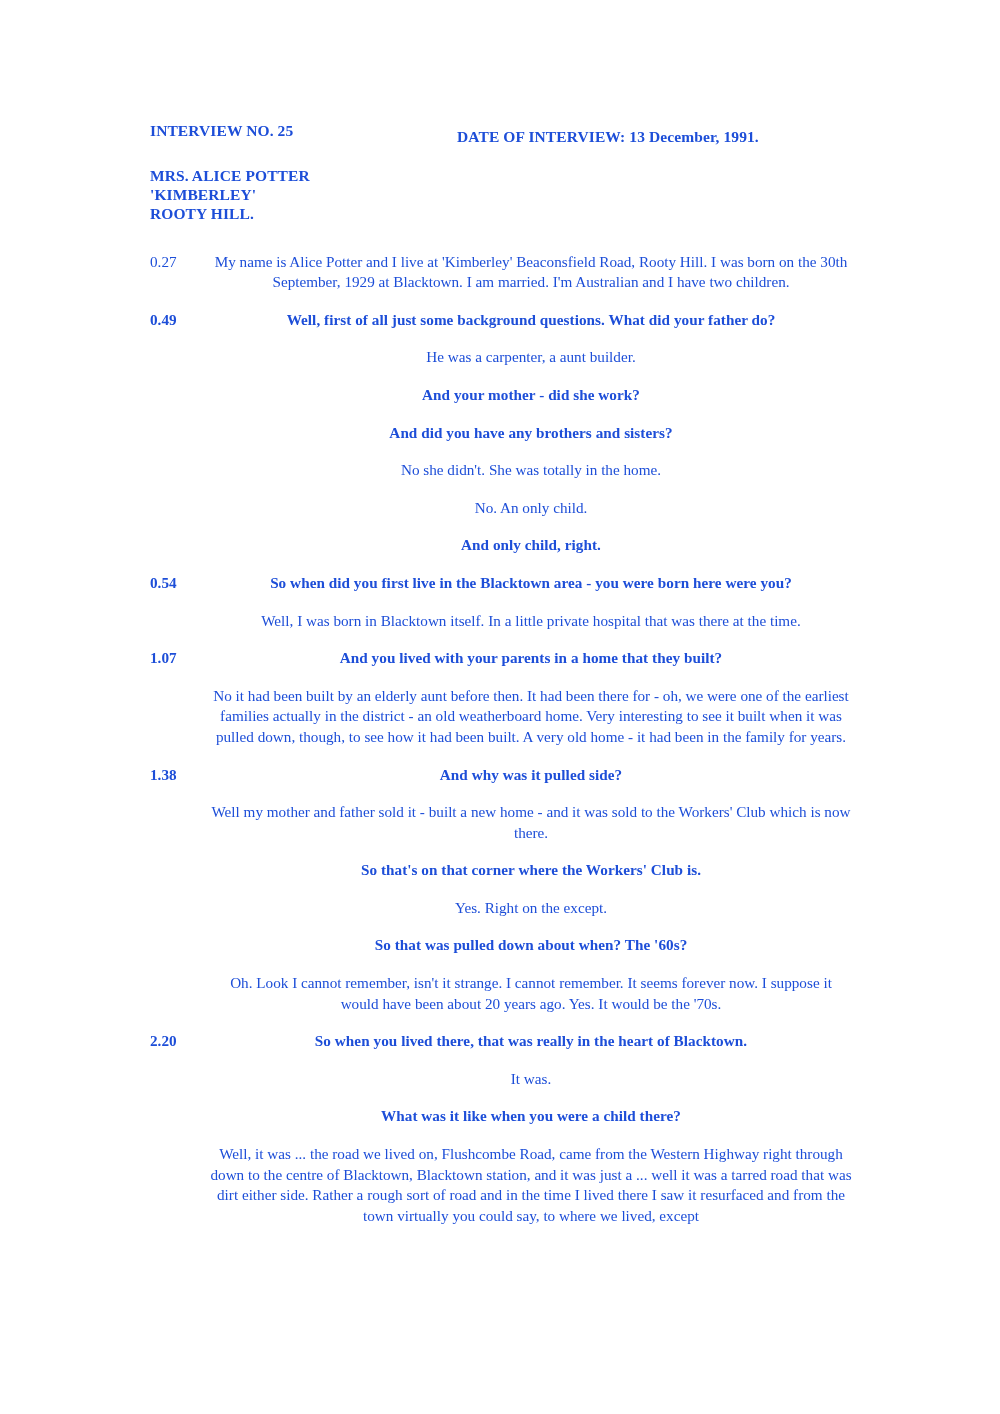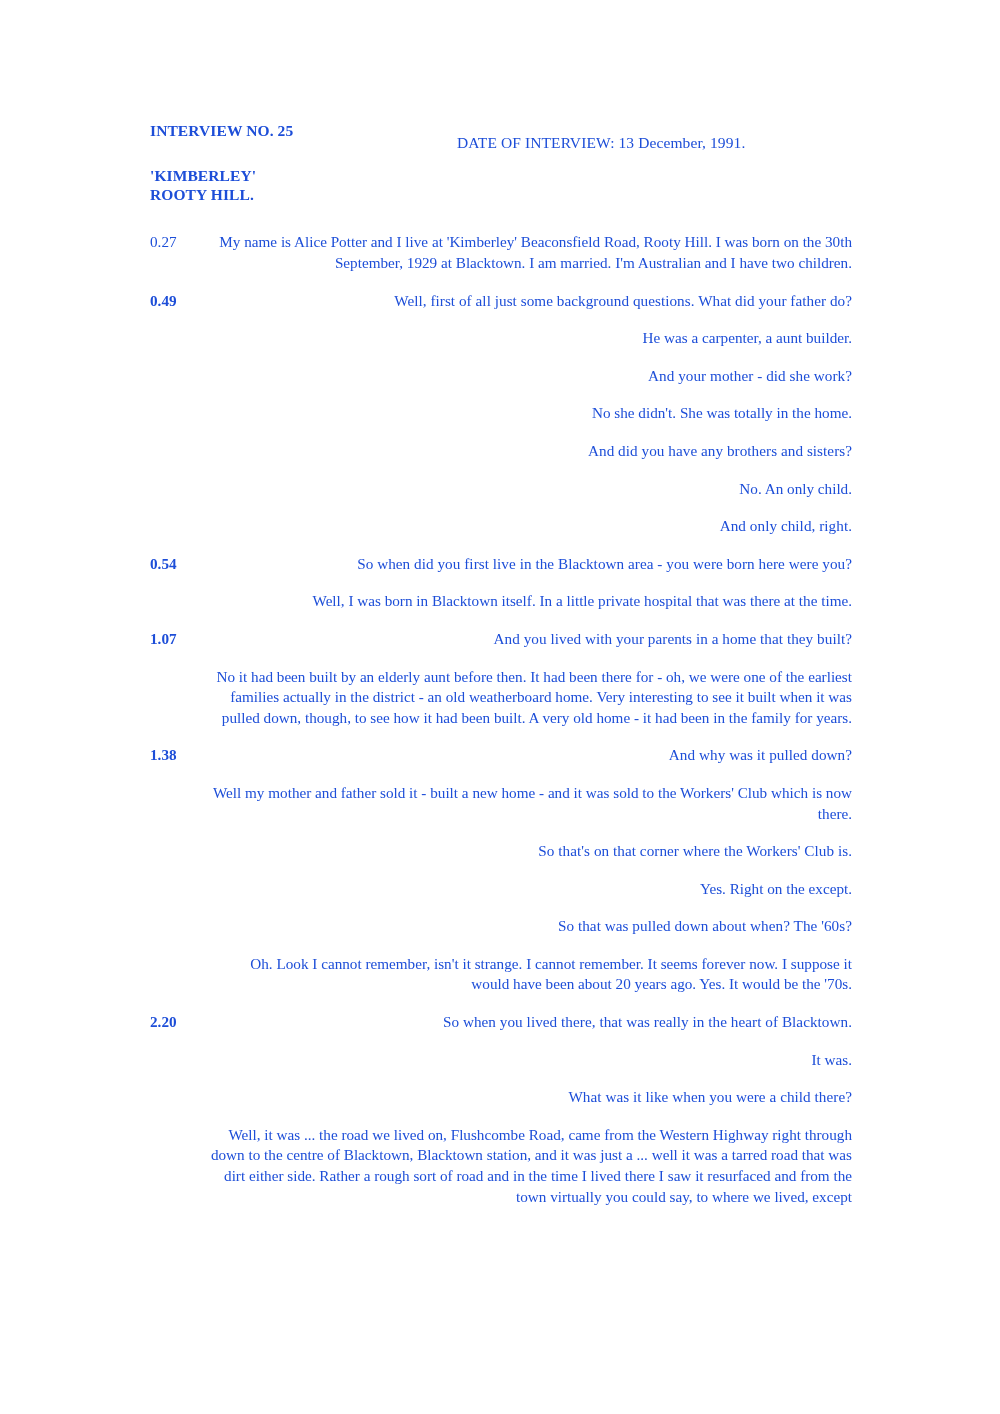--- a/index.html
+++ b/index.html
@@ -36,22 +36,22 @@
     left: 0;
     top: 0;
     font-weight: bold;
     font-size: 15.5px;
     letter-spacing: 0.1px;
     white-space: nowrap;
   }
   .hdr-right {
     position: absolute;
     left: 307px;
-    top: 12px;
-    font-weight: normal;
+    top: 6px;
+    font-weight: bold;
     font-size: 15.5px;
     letter-spacing: 0.1px;
     white-space: nowrap;
   }
   .addr-block {
     margin-bottom: 28px;
   }
   .addr-line {
     font-weight: bold;
     font-size: 15.5px;
@@ -73,41 +73,42 @@
     width: 52px;
     font-size: 15.2px;
     line-height: 20.6px;
     text-align: left;
   }
   .time.bold { font-weight: bold; }
   .body {
     margin-left: 60px;
     font-size: 15.2px;
     line-height: 20.6px;
-    text-align: right;
+    text-align: center;
   }
   .body.bold {
-    font-weight: normal;
+    font-weight: bold;
     letter-spacing: 0.05px;
   }
   .entry.q { margin-bottom: 17px; }
   .entry.a { margin-bottom: 17px; }
 </style>
 </head>
 <body>
 
 <div class="page">
   <div class="content">
 
     <div class="header-row">
       <div class="hdr-left">INTERVIEW NO. 25</div>
       <div class="hdr-right">DATE OF INTERVIEW:  13 December, 1991.</div>
     </div>
 
     <div class="addr-block">
+      <div class="addr-line">MRS. ALICE POTTER</div>
       <div class="addr-line">'KIMBERLEY'</div>
       <div class="addr-line">ROOTY HILL.</div>
     </div>
 
     <div id="entries">
         <div class="entry a">
           <div class="time">0.27</div>
           <div class="body">My name is Alice Potter and I live at 'Kimberley' Beaconsfield Road, Rooty Hill.  I was born on the 30th September, 1929 at Blacktown.  I am married. I'm Australian and I have two children.</div>
         </div>
         <div class="entry q">
@@ -115,27 +116,27 @@
           <div class="body bold">Well, first of all just some background questions.  What did your father do?</div>
         </div>
         <div class="entry a">
           <div class="time"></div>
           <div class="body">He was a carpenter, a aunt builder.</div>
         </div>
         <div class="entry q">
           <div class="time bold"></div>
           <div class="body bold">And your mother - did she work?</div>
         </div>
+        <div class="entry q">
+          <div class="time bold"></div>
+          <div class="body bold">And did you have any brothers and sisters?</div>
+        </div>
         <div class="entry a">
           <div class="time"></div>
           <div class="body">No she didn't.  She was totally in the home.</div>
-        </div>
-        <div class="entry q">
-          <div class="time bold"></div>
-          <div class="body bold">And did you have any brothers and sisters?</div>
         </div>
         <div class="entry a">
           <div class="time"></div>
           <div class="body">No.  An only child.</div>
         </div>
         <div class="entry q">
           <div class="time bold"></div>
           <div class="body bold">And only child, right.</div>
         </div>
         <div class="entry q">
@@ -149,21 +150,21 @@
         <div class="entry q">
           <div class="time bold">1.07</div>
           <div class="body bold">And you lived with your parents in a home that they built?</div>
         </div>
         <div class="entry a">
           <div class="time"></div>
           <div class="body">No it had been built by an elderly aunt before then.  It had been there for - oh, we were one of the earliest families actually in the district - an old weatherboard home.  Very interesting to see it built when it was pulled down, though, to see how it had been built.  A very old home - it had been in the family for years.</div>
         </div>
         <div class="entry q">
           <div class="time bold">1.38</div>
-          <div class="body bold">And why was it pulled down?</div>
+          <div class="body bold">And why was it pulled side?</div>
         </div>
         <div class="entry a">
           <div class="time"></div>
           <div class="body">Well my mother and father sold it - built a new home - and it was sold to the Workers' Club which is now there.</div>
         </div>
         <div class="entry q">
           <div class="time bold"></div>
           <div class="body bold">So that's on that corner where the Workers' Club is.</div>
         </div>
         <div class="entry a">

